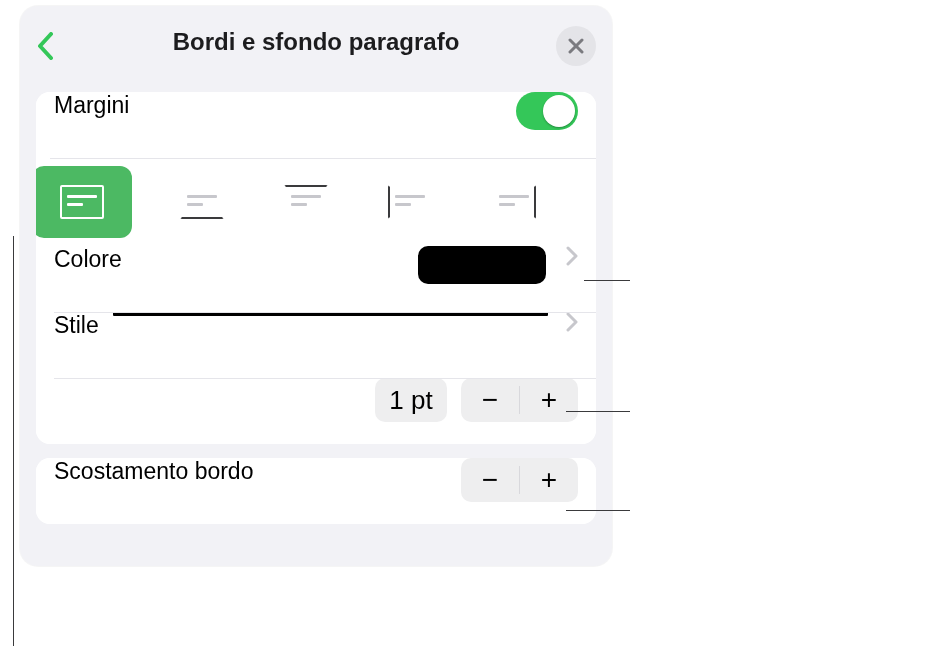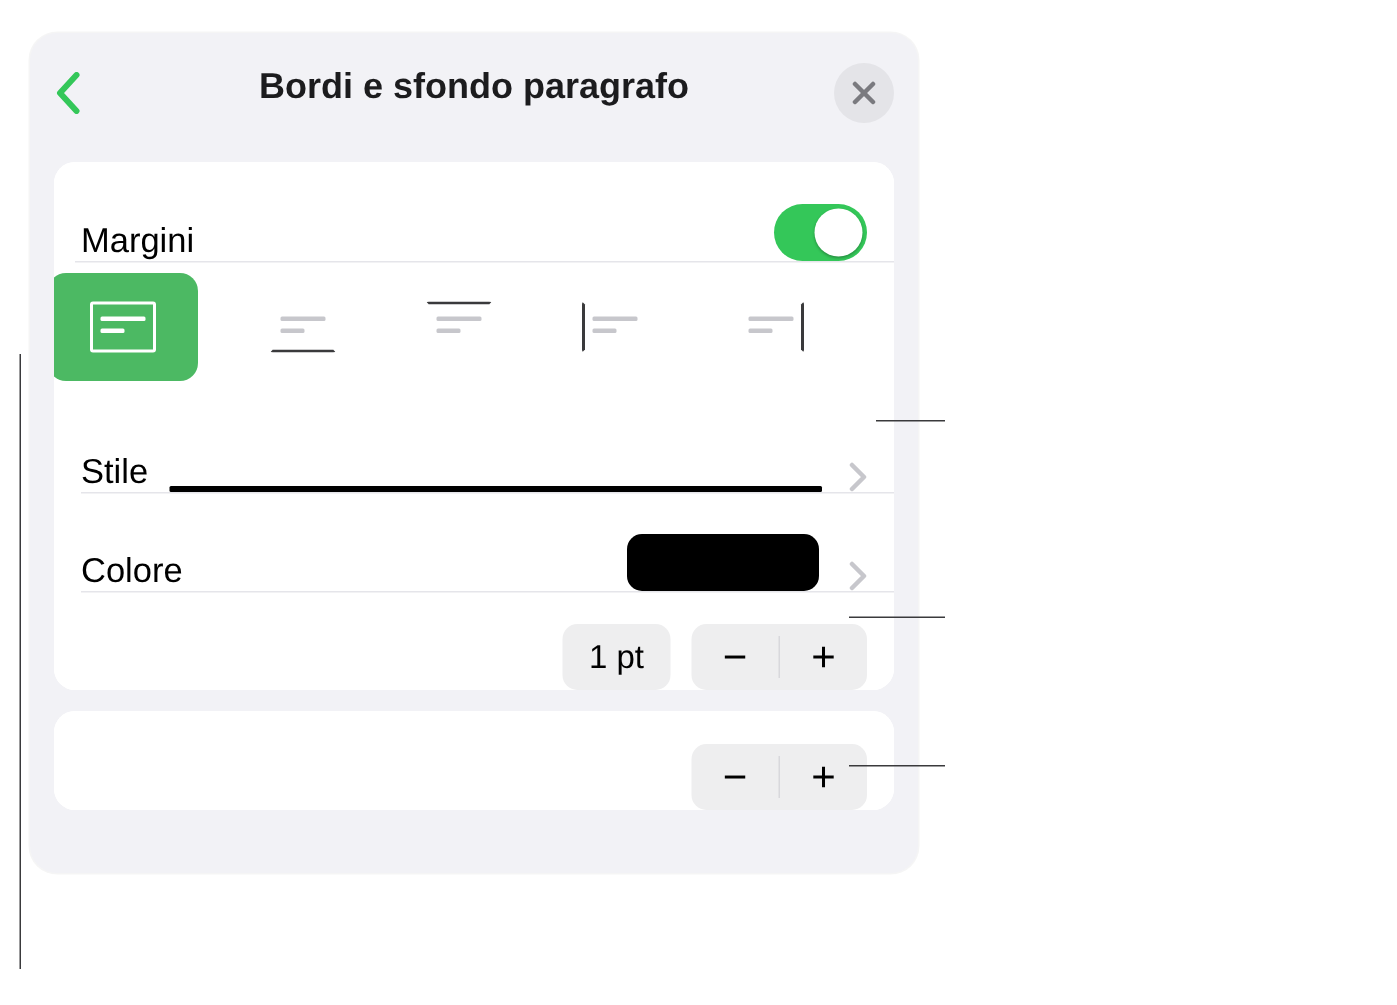--- a/index.html
+++ b/index.html
@@ -8,21 +8,21 @@
     padding: 0;
     background: #fff;
     font-family: -apple-system, "Helvetica Neue", Helvetica, Arial, sans-serif;
     width: 931px;
     height: 670px;
     position: relative;
   }
   .panel {
     position: absolute;
     left: 20px;
-    top: 22px;
+    top: 6px;
     width: 592px;
     height: 560px;
     background: #f2f2f6;
     border-radius: 18px;
     box-shadow: 0 0 0 1px rgba(0,0,0,0.04);
     overflow: hidden;
   }
   .panel-header {
     position: relative;
     height: 72px;
@@ -65,21 +65,21 @@
     border-radius: 14px;
     overflow: visible;
   }
   .group-inner {
     background: #fff;
     border-radius: 14px;
     overflow: hidden;
   }
   .row {
     display: flex;
-    align-items: flex-end;
+    align-items: flex-start;
     min-height: 66px;
     padding: 0 18px;
     position: relative;
   }
   .row + .row::before {
     content: "";
     position: absolute;
     left: 18px; right: 0; top: 0;
     height: 1px;
     background: #e5e5ea;
@@ -206,21 +206,21 @@
     gap: 14px;
   }
   .stepper-value {
     background: #eeeeef;
     border-radius: 10px;
     min-width: 72px;
     height: 44px;
     display: flex;
     align-items: center;
     justify-content: center;
-    font-size: 22px;
+    font-size: 26px;
     color: #000;
     margin-left: 28px;
   }
   .stepper {
     display: flex;
     background: #eeeeef;
     border-radius: 10px;
     height: 44px;
     overflow: hidden;
   }
@@ -309,31 +309,31 @@
       </div>
       <div class="seg-btn">
         <div class="pbox edge-right">
           <div class="box"></div>
               <div class="lines"></div>
         </div>
       </div>
     </div>
 
     <div class="row">
-      <span class="row-label">Stile</span>
-      <div class="style-line"></div>
+      <span class="row-label">Colore</span>
+      <span class="row-spacer"></span>
+      <div class="swatch"></div>
       <svg class="chev" width="12" height="20" viewBox="0 0 12 20">
         <polyline points="2,2 10,10 2,18" fill="none" stroke="#c7c7cc" stroke-width="3" stroke-linecap="round" stroke-linejoin="round"></polyline>
       </svg>
     </div>
 
     <div class="row">
-      <span class="row-label">Colore</span>
-      <span class="row-spacer"></span>
-      <div class="swatch"></div>
+      <span class="row-label">Stile</span>
+      <div class="style-line"></div>
       <svg class="chev" width="12" height="20" viewBox="0 0 12 20">
         <polyline points="2,2 10,10 2,18" fill="none" stroke="#c7c7cc" stroke-width="3" stroke-linecap="round" stroke-linejoin="round"></polyline>
       </svg>
     </div>
 
     <div class="row">
       <span class="row-spacer"></span>
       <div class="stepper-wrap">
         <div class="stepper-value">1 pt</div>
         <div class="stepper">
@@ -343,20 +343,21 @@
         </div>
       </div>
     </div>
 
     </div>
   </div>
 
   <div class="group">
     <div class="group-inner">
     <div class="row">
+      <span class="row-label">Scostamento bordo</span>
       <span class="row-spacer"></span>
       <div class="stepper-wrap">
         <div class="stepper">
           <div class="stepper-btn">−</div>
           <div class="stepper-div"></div>
           <div class="stepper-btn">+</div>
         </div>
       </div>
     </div>
     </div>

